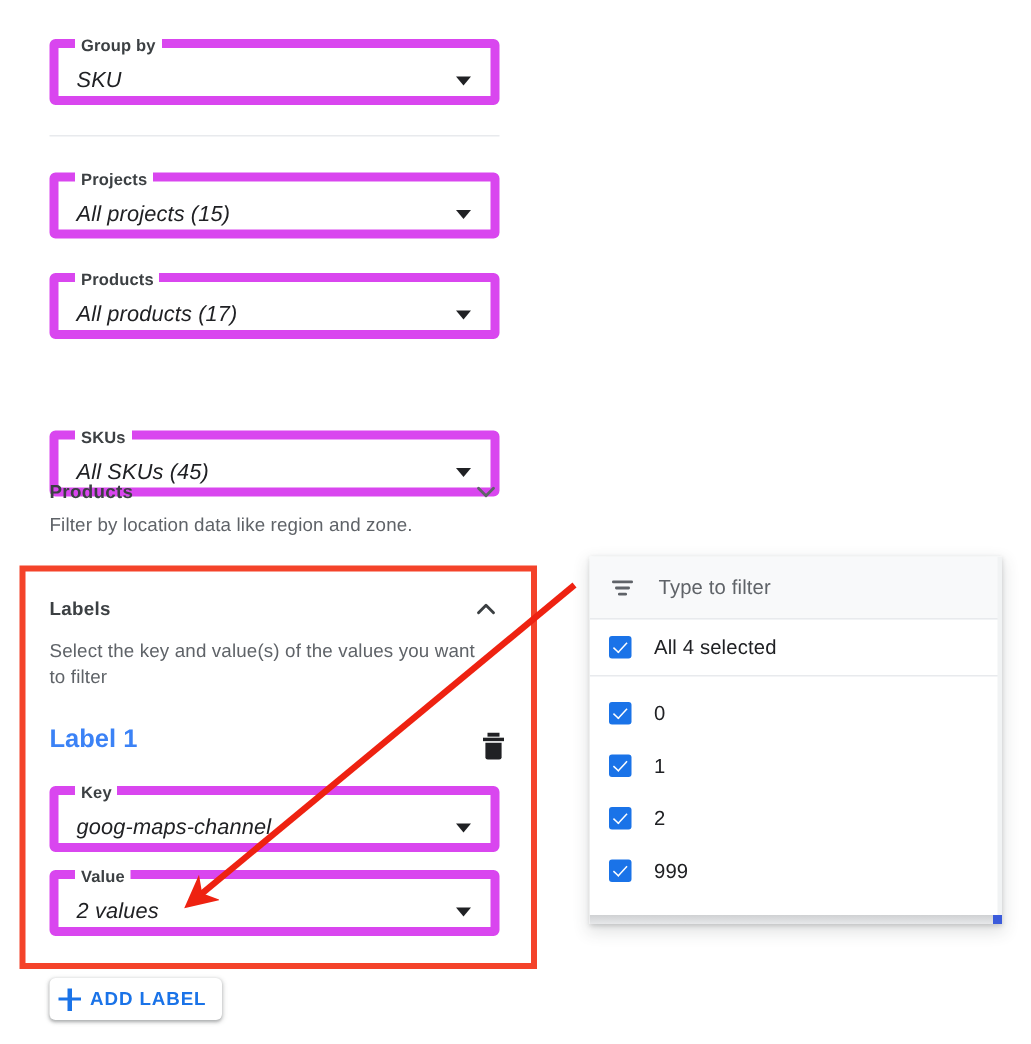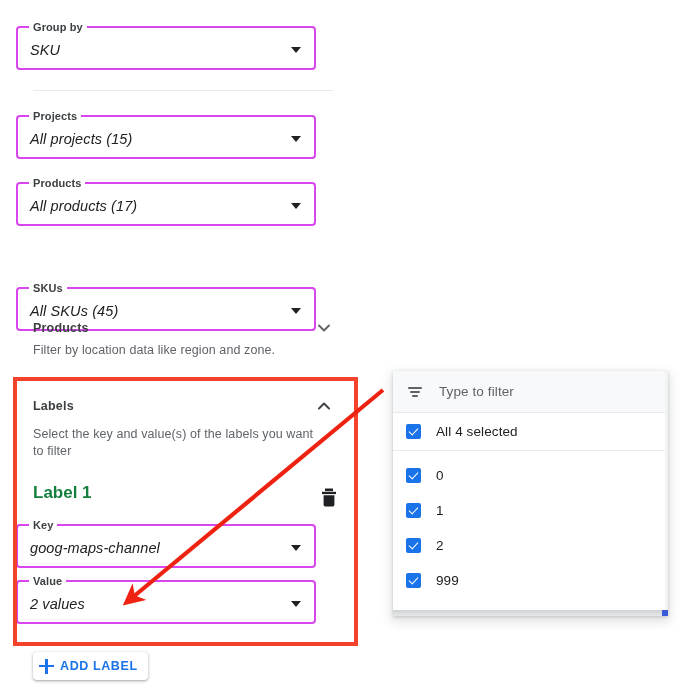--- a/index.html
+++ b/index.html
@@ -23,24 +23,24 @@
     left: 0;
     top: 0;
     width: 375px;
     height: 696px;
     background: #ffffff;
   }
 
   
   .mdc-field {
     position: absolute;
-    left: 16px;
+    left: 33px;
     width: 300px;
     height: 44px;
-    border: 2px solid #d946ef;
+    border: 6px solid #d946ef;
     border-radius: 4px;
     box-sizing: border-box;
     background: #fff;
   }
   .mdc-field .notch-label {
     position: absolute;
     top: -7px;
     left: 11px;
     background: #ffffff;
     padding: 0 4px;
@@ -113,21 +113,21 @@
     color: #5f6368;
     line-height: 17px;
     letter-spacing: .1px;
   }
 
   .label-title {
     position: absolute;
     left: 33px;
     font-size: 17px;
     font-weight: bold;
-    color: #15803d;
+    color: #3b82f6;
     letter-spacing: 0;
     line-height: 22px;
   }
   .trash-btn {
     position: absolute;
     width: 22px;
     height: 24px;
   }
 
   
@@ -360,21 +360,21 @@
   <div class="section-desc" style="top:342px;">Filter by location data like region and zone.</div>
 
   <div class="section-head" style="top:396px;">
     <span class="sh-title">Labels</span>
     <span class="chev">
       <svg width="18" height="16" viewBox="0 0 18 16" aria-hidden="true">
         <path d="M4 10.5 L9 5.5 L14 10.5" fill="none" stroke="#3c4043" stroke-width="1.9" stroke-linecap="round" stroke-linejoin="round"></path>
       </svg>
     </span>
   </div>
-  <div class="section-desc" style="top:426px; width:288px;">Select the key and value(s) of the labels you want to filter</div>
+  <div class="section-desc" style="top:426px; width:288px;">Select the key and value(s) of the values you want to filter</div>
 
   <div class="label-title" style="top:482px;">Label 1</div>
   <div class="trash-btn" style="left:318px; top:486px;">
     <svg width="22" height="24" viewBox="0 0 22 24" aria-hidden="true">
       <rect x="7" y="2.5" width="8" height="2.6" fill="#202124"></rect>
       <rect x="4" y="5.8" width="14" height="2.3" fill="#202124"></rect>
       <path d="M5.6 9.2 h10.8 v9.6 a1.6 1.6 0 0 1 -1.6 1.6 h-7.6 a1.6 1.6 0 0 1 -1.6 -1.6 z" fill="#202124"></path>
     </svg>
   </div>
 

